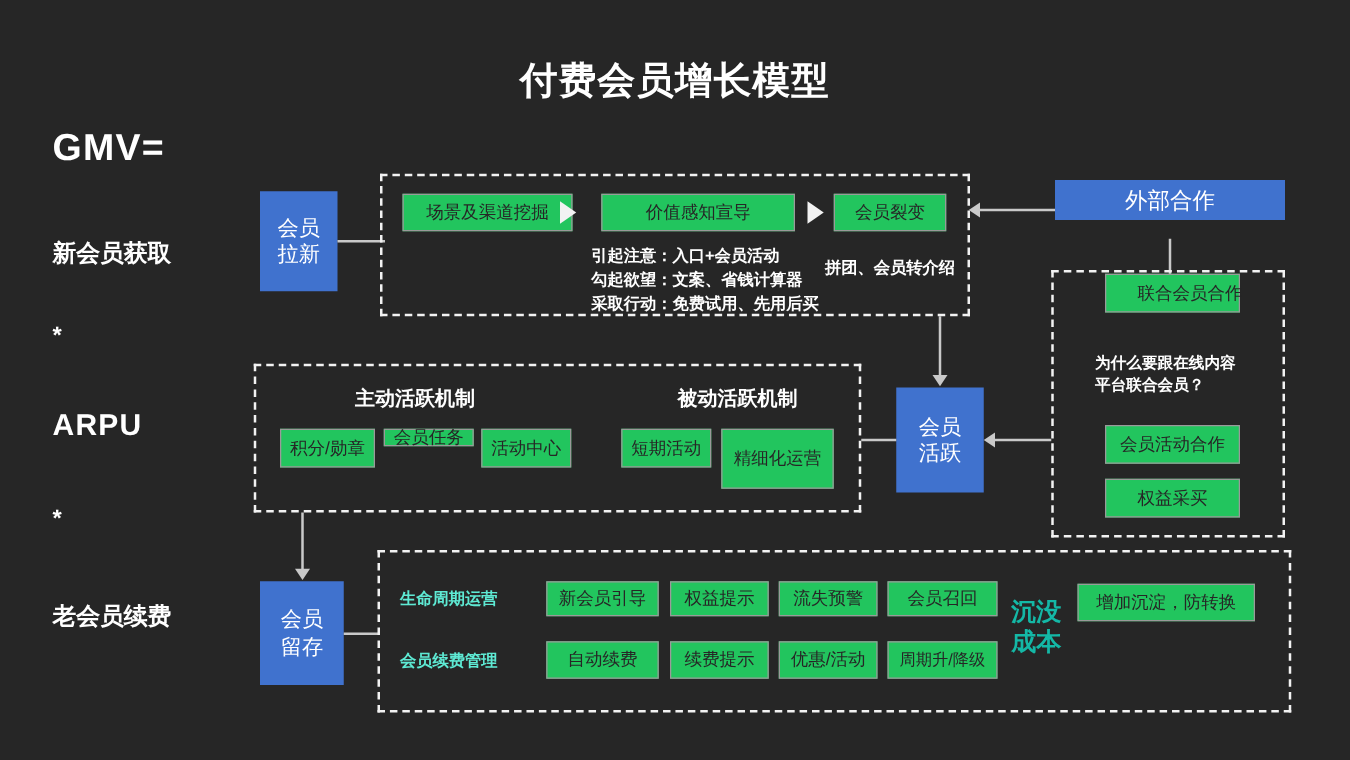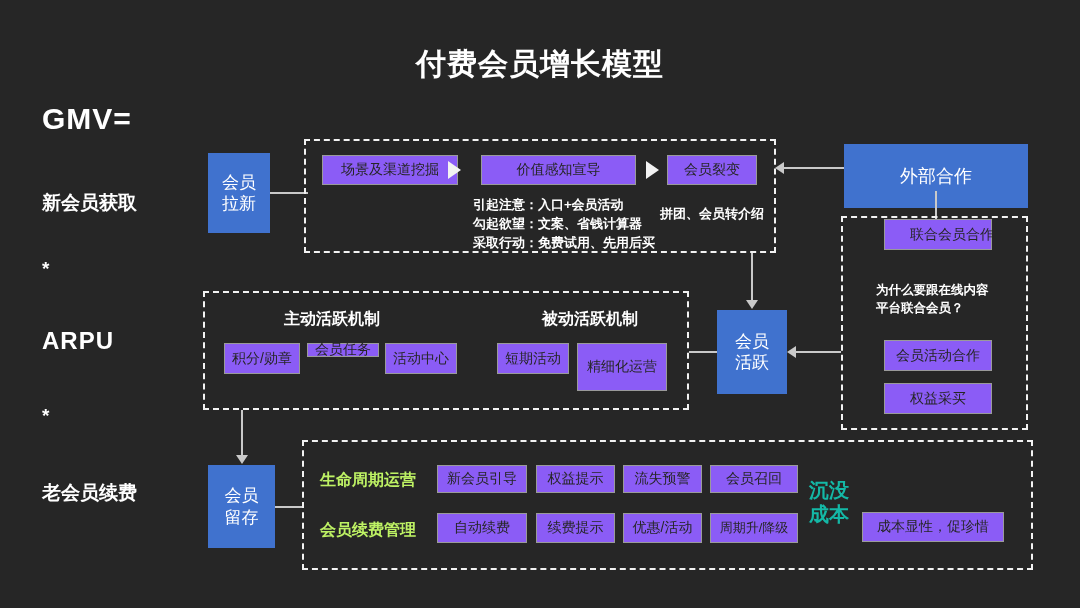--- a/index.html
+++ b/index.html
@@ -43,40 +43,40 @@
   .blue.wide{font-size:18px;}
 
   
   .dash{
     border:2px dashed #f2f2f2;
     background:transparent;
   }
 
   
   .chip{
-    background:#8b5cf6;
+    background:#22c55e;
     border:1px solid #9a9a9a;
     color:#262626;
     display:flex;align-items:center;justify-content:center;
     text-align:center;
     font-size:14px;
     white-space:nowrap;
   }
   .chip.sm{font-size:13px;}
 
   
   .note{
     color:#ffffff;font-size:13px;line-height:1.45;font-weight:bold;
     white-space:pre-line;
   }
   .secthead{
     color:#ffffff;font-size:16px;font-weight:bold;text-align:center;
   }
   .rowlab{
-    color:#bef264;font-size:16px;font-weight:bold;white-space:nowrap;
+    color:#5eead4;font-size:13px;font-weight:bold;white-space:nowrap;
   }
   .qtext{
     color:#ffffff;font-size:12.5px;line-height:1.45;font-weight:bold;
     white-space:pre-line;text-align:left;
   }
   .sunk{
     color:#14b8a6;font-size:20px;font-weight:bold;line-height:1.2;
     text-align:center;white-space:pre-line;
   }
 
@@ -129,21 +129,21 @@
 
   <div class="abs chip" style="left:481px;top:155px;width:155px;height:30px;">价值感知宣导</div>
   <div class="abs note" style="left:473px;top:196px;width:200px;">引起注意：入口+会员活动
 勾起欲望：文案、省钱计算器
 采取行动：免费试用、先用后买</div>
   <div class="tri-right" style="left:646px;top:161px;"></div>
 
   <div class="abs chip" style="left:667px;top:155px;width:90px;height:30px;">会员裂变</div>
   <div class="abs note" style="left:660px;top:205px;width:130px;">拼团、会员转介绍</div>
 
-  <div class="abs blue wide" style="left:844px;top:144px;width:184px;height:64px;">
+  <div class="abs blue wide" style="left:844px;top:144px;width:184px;height:32px;">
     <span>外部合作</span>
   </div>
 
   <div class="ln" style="left:784px;top:167px;width:60px;height:2px;"></div>
   <div class="arrow-left" style="left:775px;top:162px;"></div>
 
   <div class="ln" style="left:935px;top:191px;width:2px;height:31px;"></div>
 
   <div class="abs dash" style="left:841px;top:216px;width:187px;height:214px;"></div>
 
@@ -195,15 +195,15 @@
   <div class="abs chip" style="left:710px;top:465px;width:88px;height:28px;">会员召回</div>
 
   <div class="abs rowlab" style="left:320px;top:520px;">会员续费管理</div>
   <div class="abs chip" style="left:437px;top:513px;width:90px;height:30px;">自动续费</div>
   <div class="abs chip" style="left:536px;top:513px;width:79px;height:30px;">续费提示</div>
   <div class="abs chip" style="left:623px;top:513px;width:79px;height:30px;">优惠/活动</div>
   <div class="abs chip sm" style="left:710px;top:513px;width:88px;height:30px;">周期升/降级</div>
 
   <div class="abs sunk" style="left:805px;top:478px;width:48px;">沉没
 成本</div>
-  <div class="abs chip" style="left:862px;top:512px;width:142px;height:30px;">成本显性，促珍惜</div>
+  <div class="abs chip" style="left:862px;top:467px;width:142px;height:30px;">增加沉淀，防转换</div>
 
 </div>
 
 </body></html>

